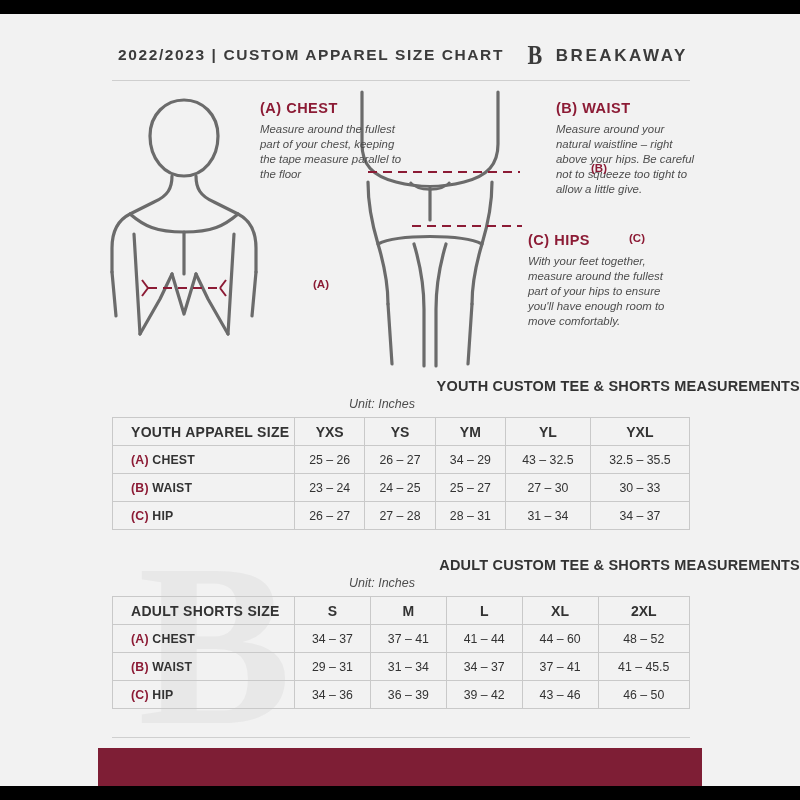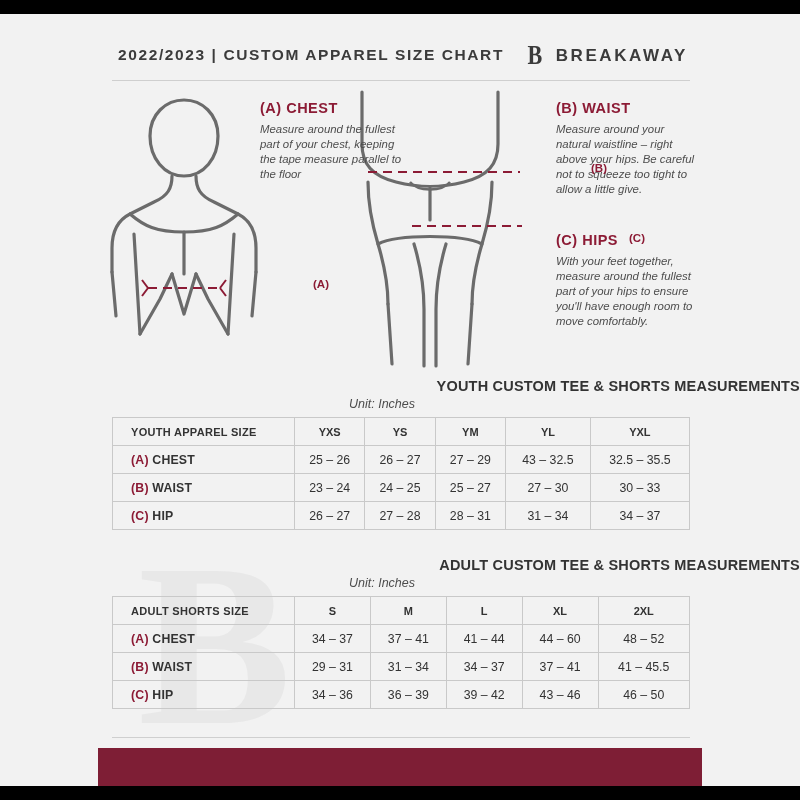--- a/index.html
+++ b/index.html
@@ -86,21 +86,21 @@
     margin-bottom: 6px;
   }
   .ann-body {
     font-size: 11.4px;
     font-style: italic;
     line-height: 1.32;
     color: #4d4d4d;
   }
   .ann-a { left: 260px; top: 16px; width: 150px; }
   .ann-b { left: 556px; top: 16px; width: 140px; }
-  .ann-c { left: 556px; top: 148px; width: 140px; }
+  .ann-c { left: 528px; top: 148px; width: 140px; }
 
   
   .sec-title {
     position: absolute;
     width: 800px;
     text-align: right;
     font-size: 14.5px;
     font-weight: bold;
     letter-spacing: 0.2px;
     color: #333;
@@ -129,21 +129,21 @@
     font-weight: normal;
     padding: 0 4px;
   }
   table.size th.rowhead, table.size td.rowhead {
     text-align: left;
     padding-left: 18px;
     width: 182px;
   }
   table.size thead th {
     font-weight: bold;
-    font-size: 11px;
+    font-size: 14px;
   }
   table.size thead th.rowhead { letter-spacing: 0.3px; }
   table.size tbody td.rowhead { font-weight: bold; letter-spacing: 0.2px; }
   .tag { color: #8c1b35; font-weight: bold; }
   
   .footer-band {
     position: absolute;
     left: 98px; bottom: 0;
     width: 604px; height: 38px;
     background: #7e1e35;
@@ -242,21 +242,21 @@
           <th>YM</th>
           <th>YL</th>
           <th>YXL</th>
         </tr>
       </thead>
       <tbody>
         <tr>
           <td class="rowhead"><span class="tag">(A)</span> <span>CHEST</span></td>
           <td>25 – 26</td>
           <td>26 – 27</td>
-          <td>27 – 29</td>
+          <td>34 – 29</td>
           <td>43 – 32.5</td>
           <td>32.5 – 35.5</td>
         </tr>
         <tr>
           <td class="rowhead"><span class="tag">(B)</span> <span>WAIST</span></td>
           <td>23 – 24</td>
           <td>24 – 25</td>
           <td>25 – 27</td>
           <td>27 – 30</td>
           <td>30 – 33</td>

